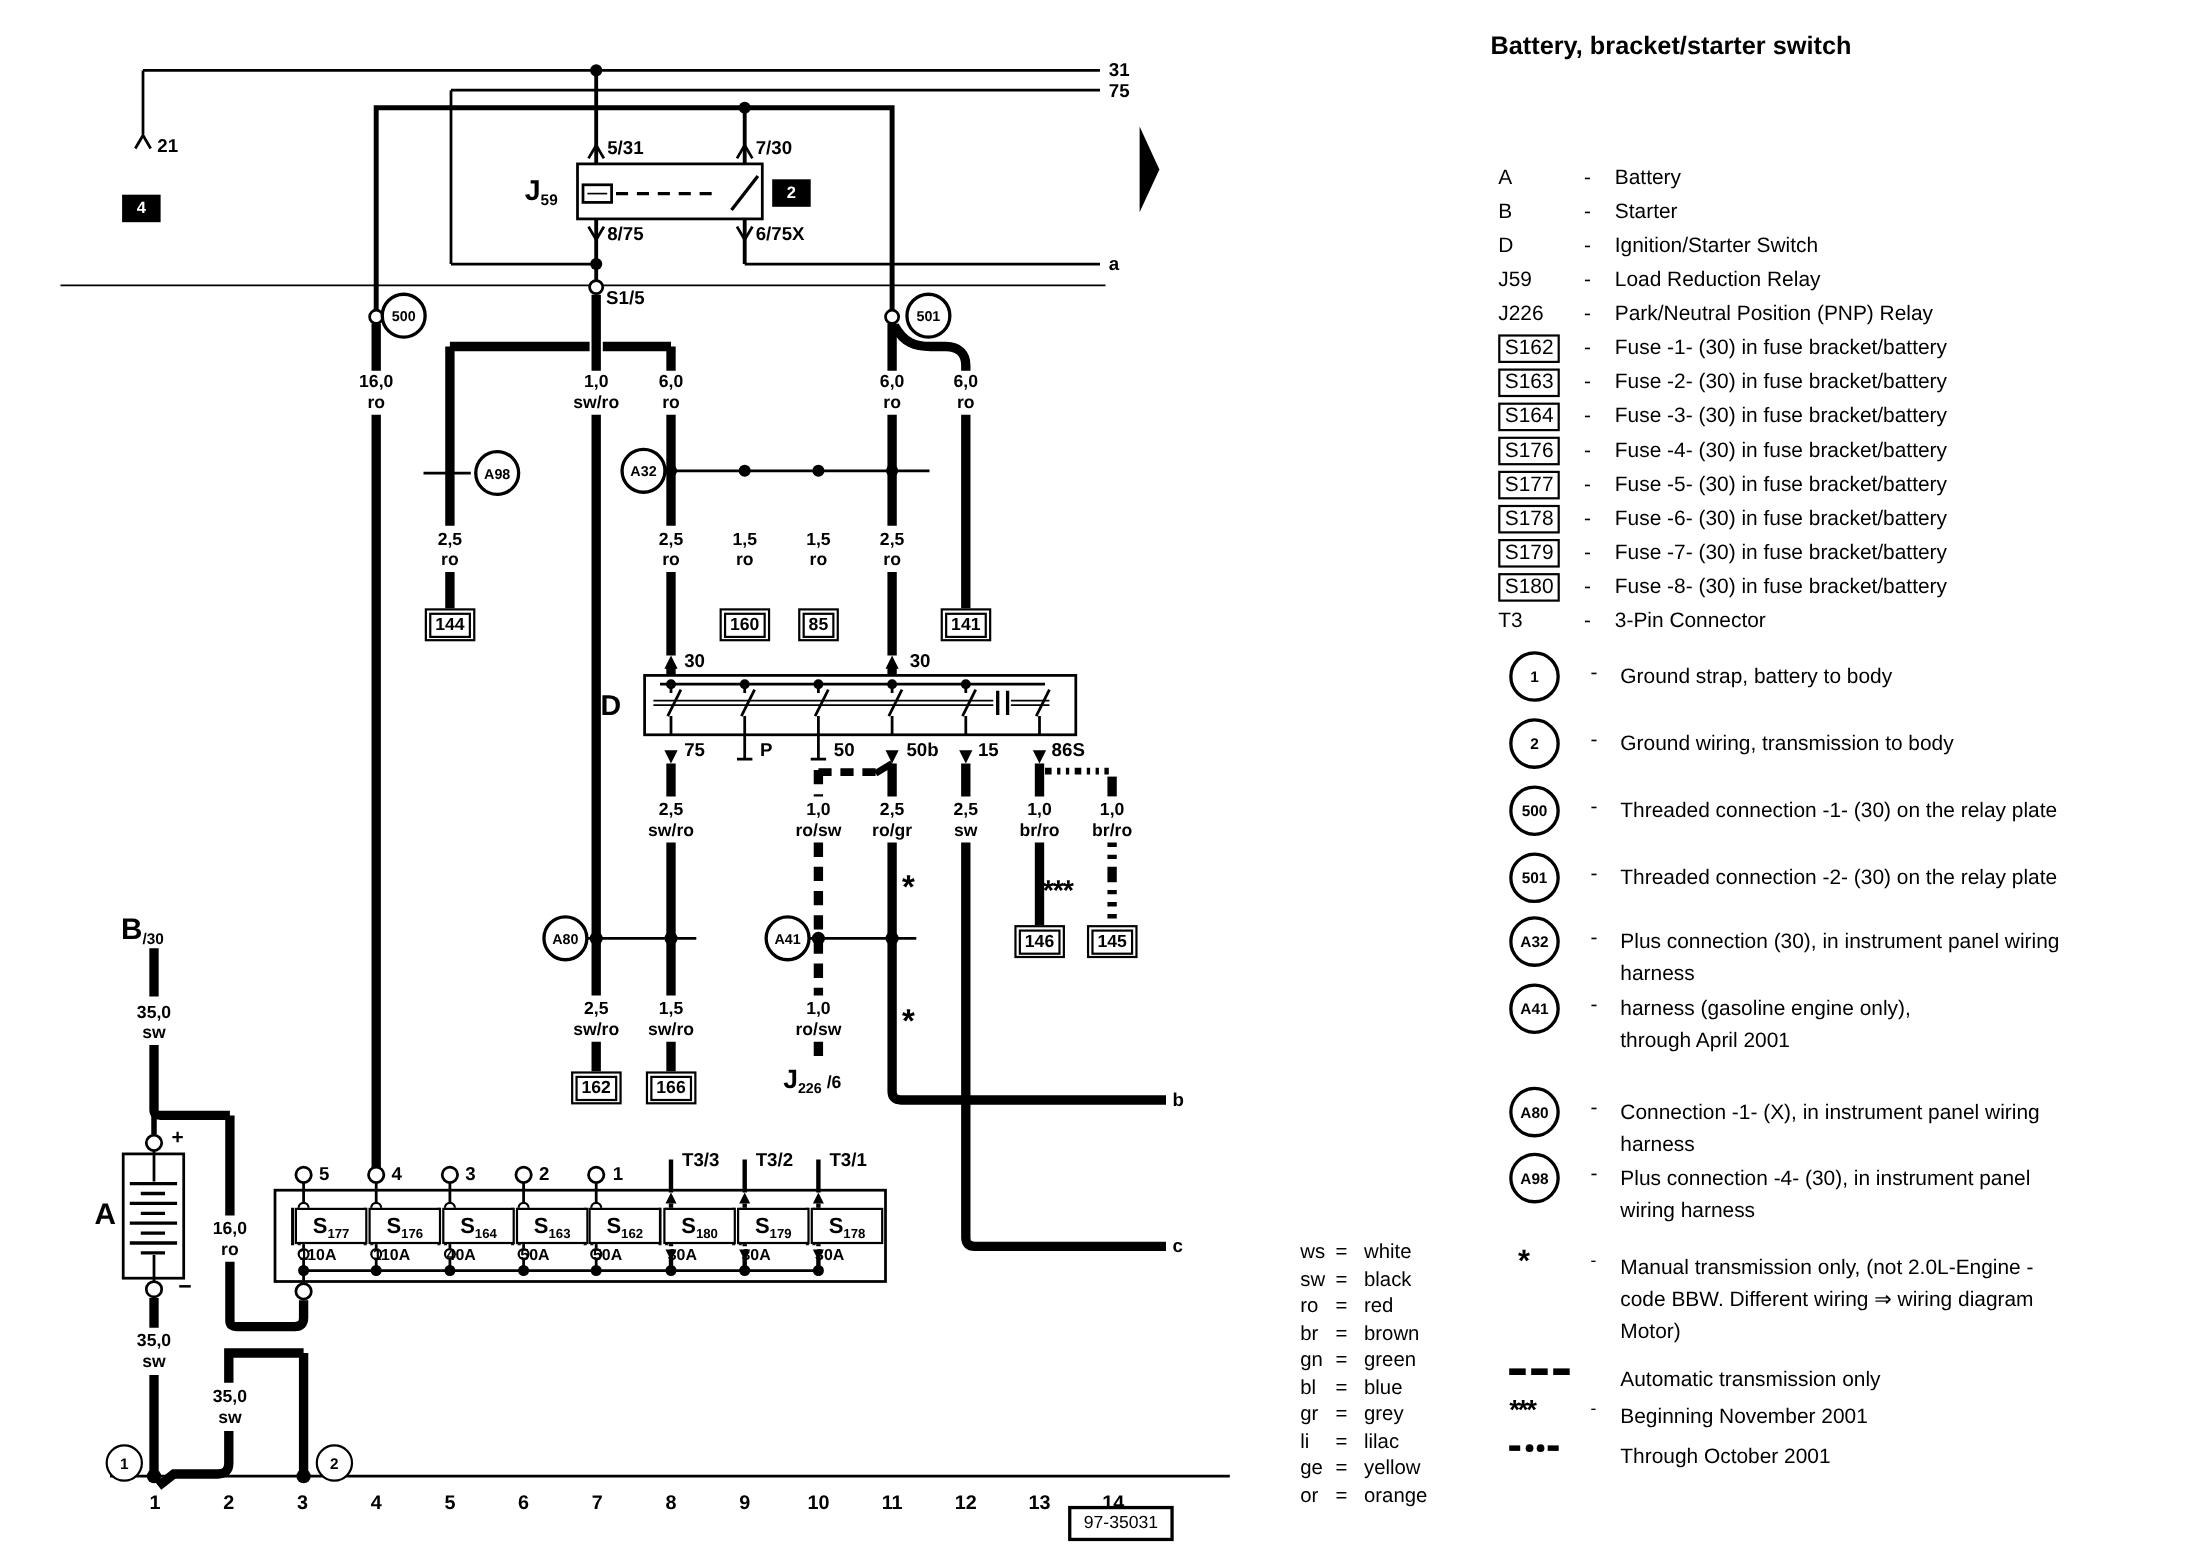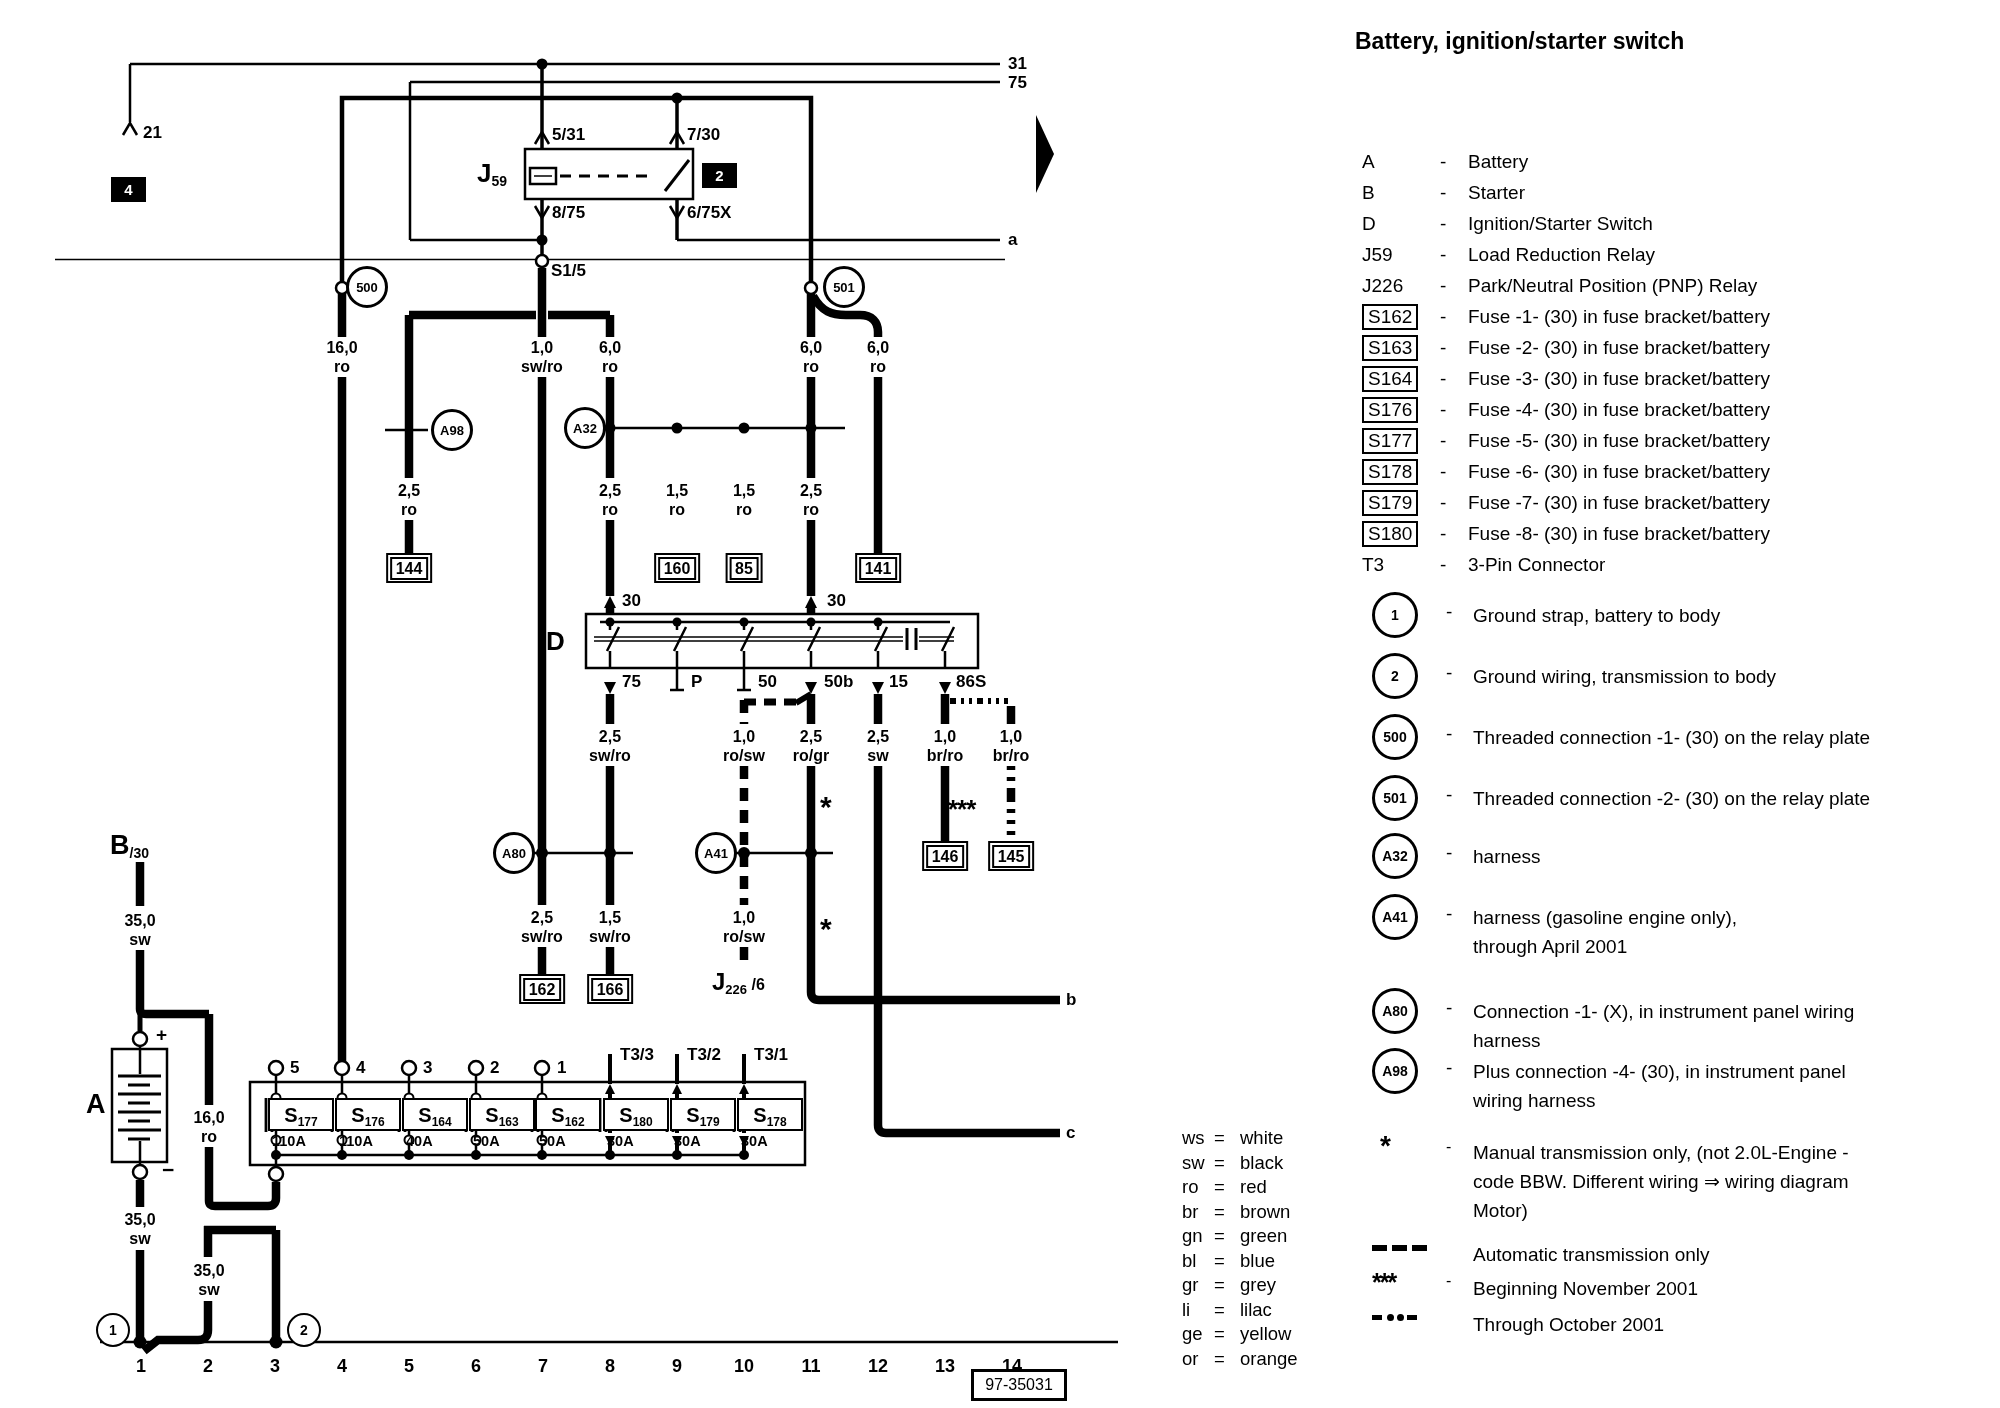--- a/index.html
+++ b/index.html
@@ -383,21 +383,21 @@
   <div class="trk" style="left:543px;top:1356px">7</div>
   <div class="trk" style="left:610px;top:1356px">8</div>
   <div class="trk" style="left:677px;top:1356px">9</div>
   <div class="trk" style="left:744px;top:1356px">10</div>
   <div class="trk" style="left:811px;top:1356px">11</div>
   <div class="trk" style="left:878px;top:1356px">12</div>
   <div class="trk" style="left:945px;top:1356px">13</div>
   <div class="trk" style="left:1012px;top:1356px">14</div>
   <div class="stamp">97-35031</div>
 
-  <div class="title">Battery, ignition/starter switch</div>
+  <div class="title">Battery, bracket/starter switch</div>
 
   <div class="abs" style="left:1362px;top:146px">
     <div class="lrow">
         <span class="lkey">A</span>
         <span class="ldash">-</span>
         <span class="ltext">Battery</span>
       </div>
     <div class="lrow">
         <span class="lkey">B</span>
         <span class="ldash">-</span>
@@ -490,20 +490,21 @@
       <span class="scirc">501</span>
       <span class="sdash">-</span>
       <span class="stext">
         <span>Threaded connection -2- (30) on the relay plate</span>
       </span>
     </div>
   <div class="srow" style="top:833px">
       <span class="scirc">A32</span>
       <span class="sdash">-</span>
       <span class="stext">
+        <span>Plus connection (30), in instrument panel wiring</span>
         <span>harness</span>
       </span>
     </div>
   <div class="srow" style="top:894px">
       <span class="scirc">A41</span>
       <span class="sdash">-</span>
       <span class="stext">
         <span>harness (gasoline engine only),</span>
         <span>through April 2001</span>
       </span>

